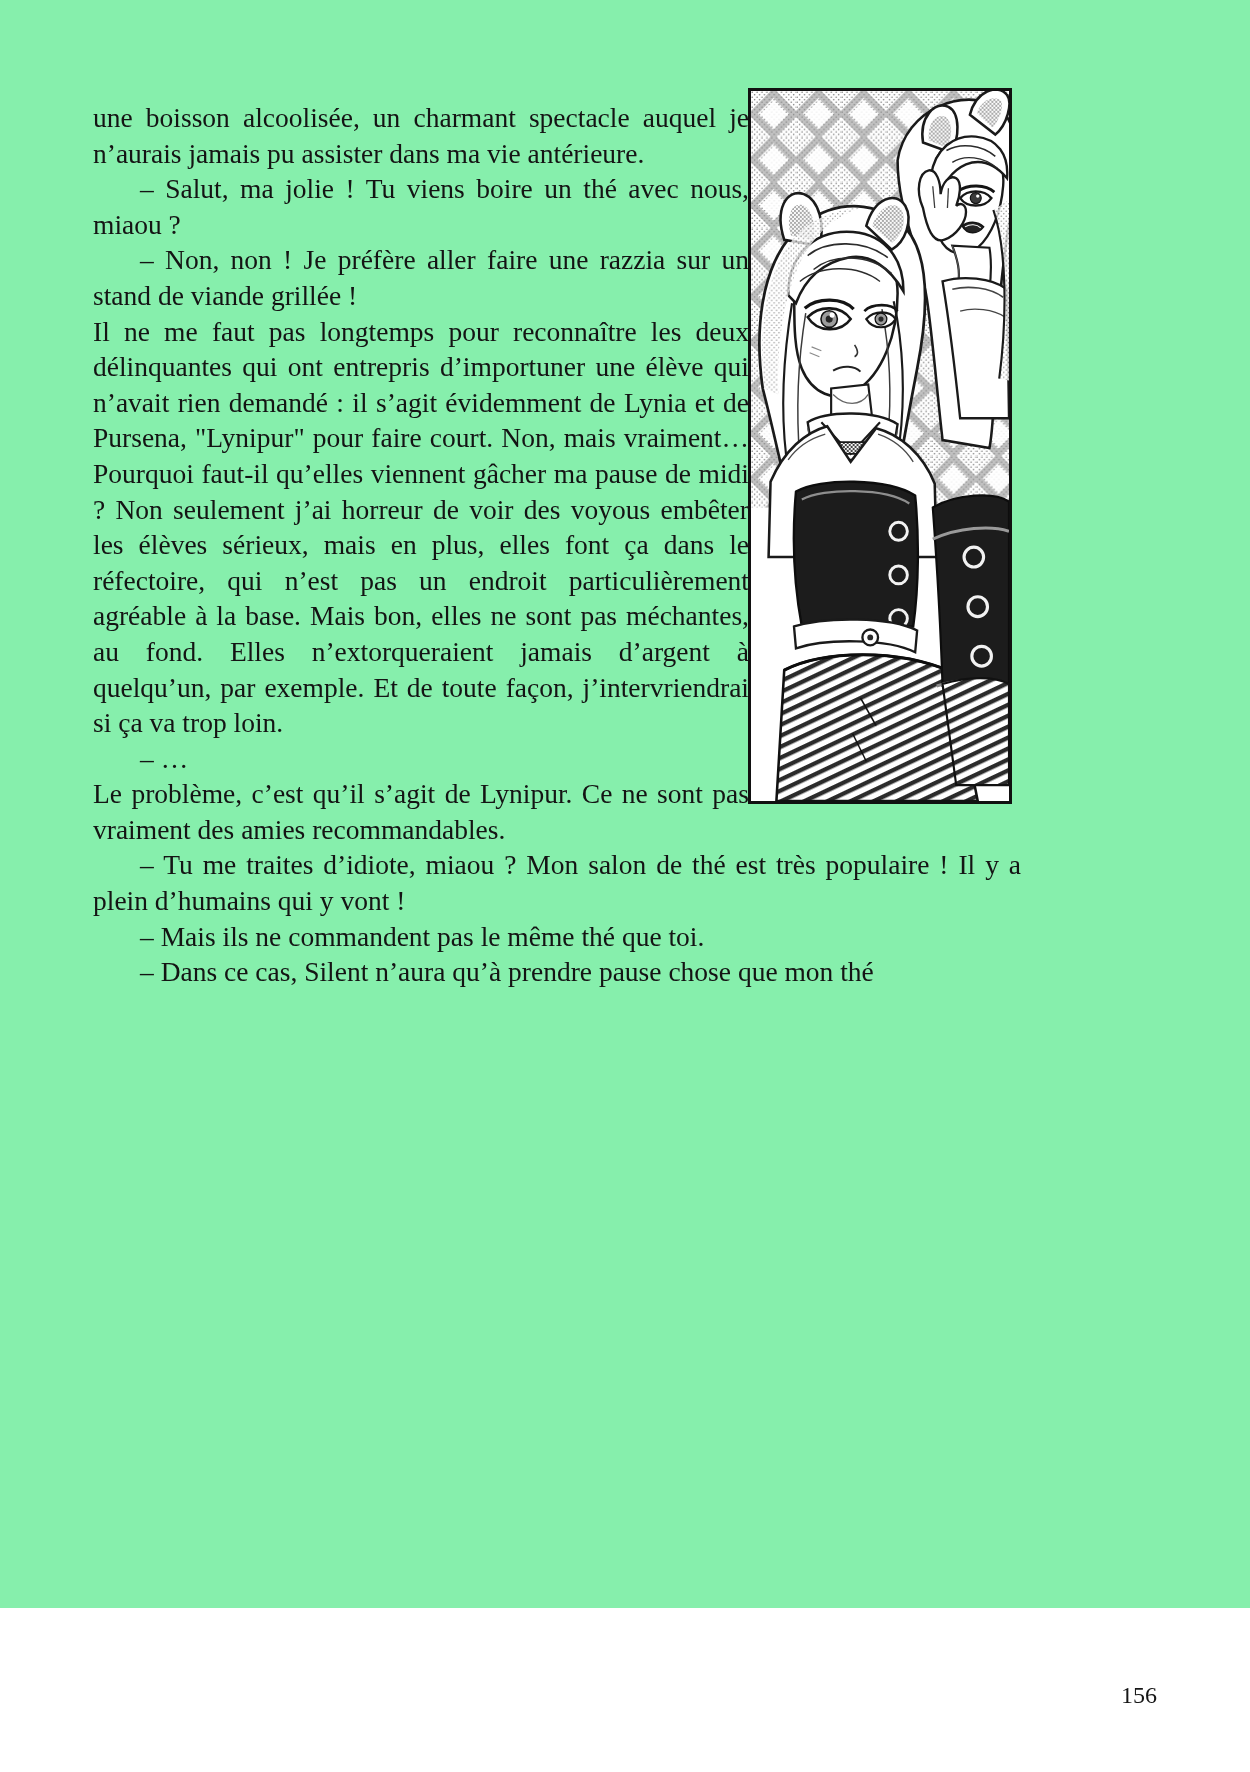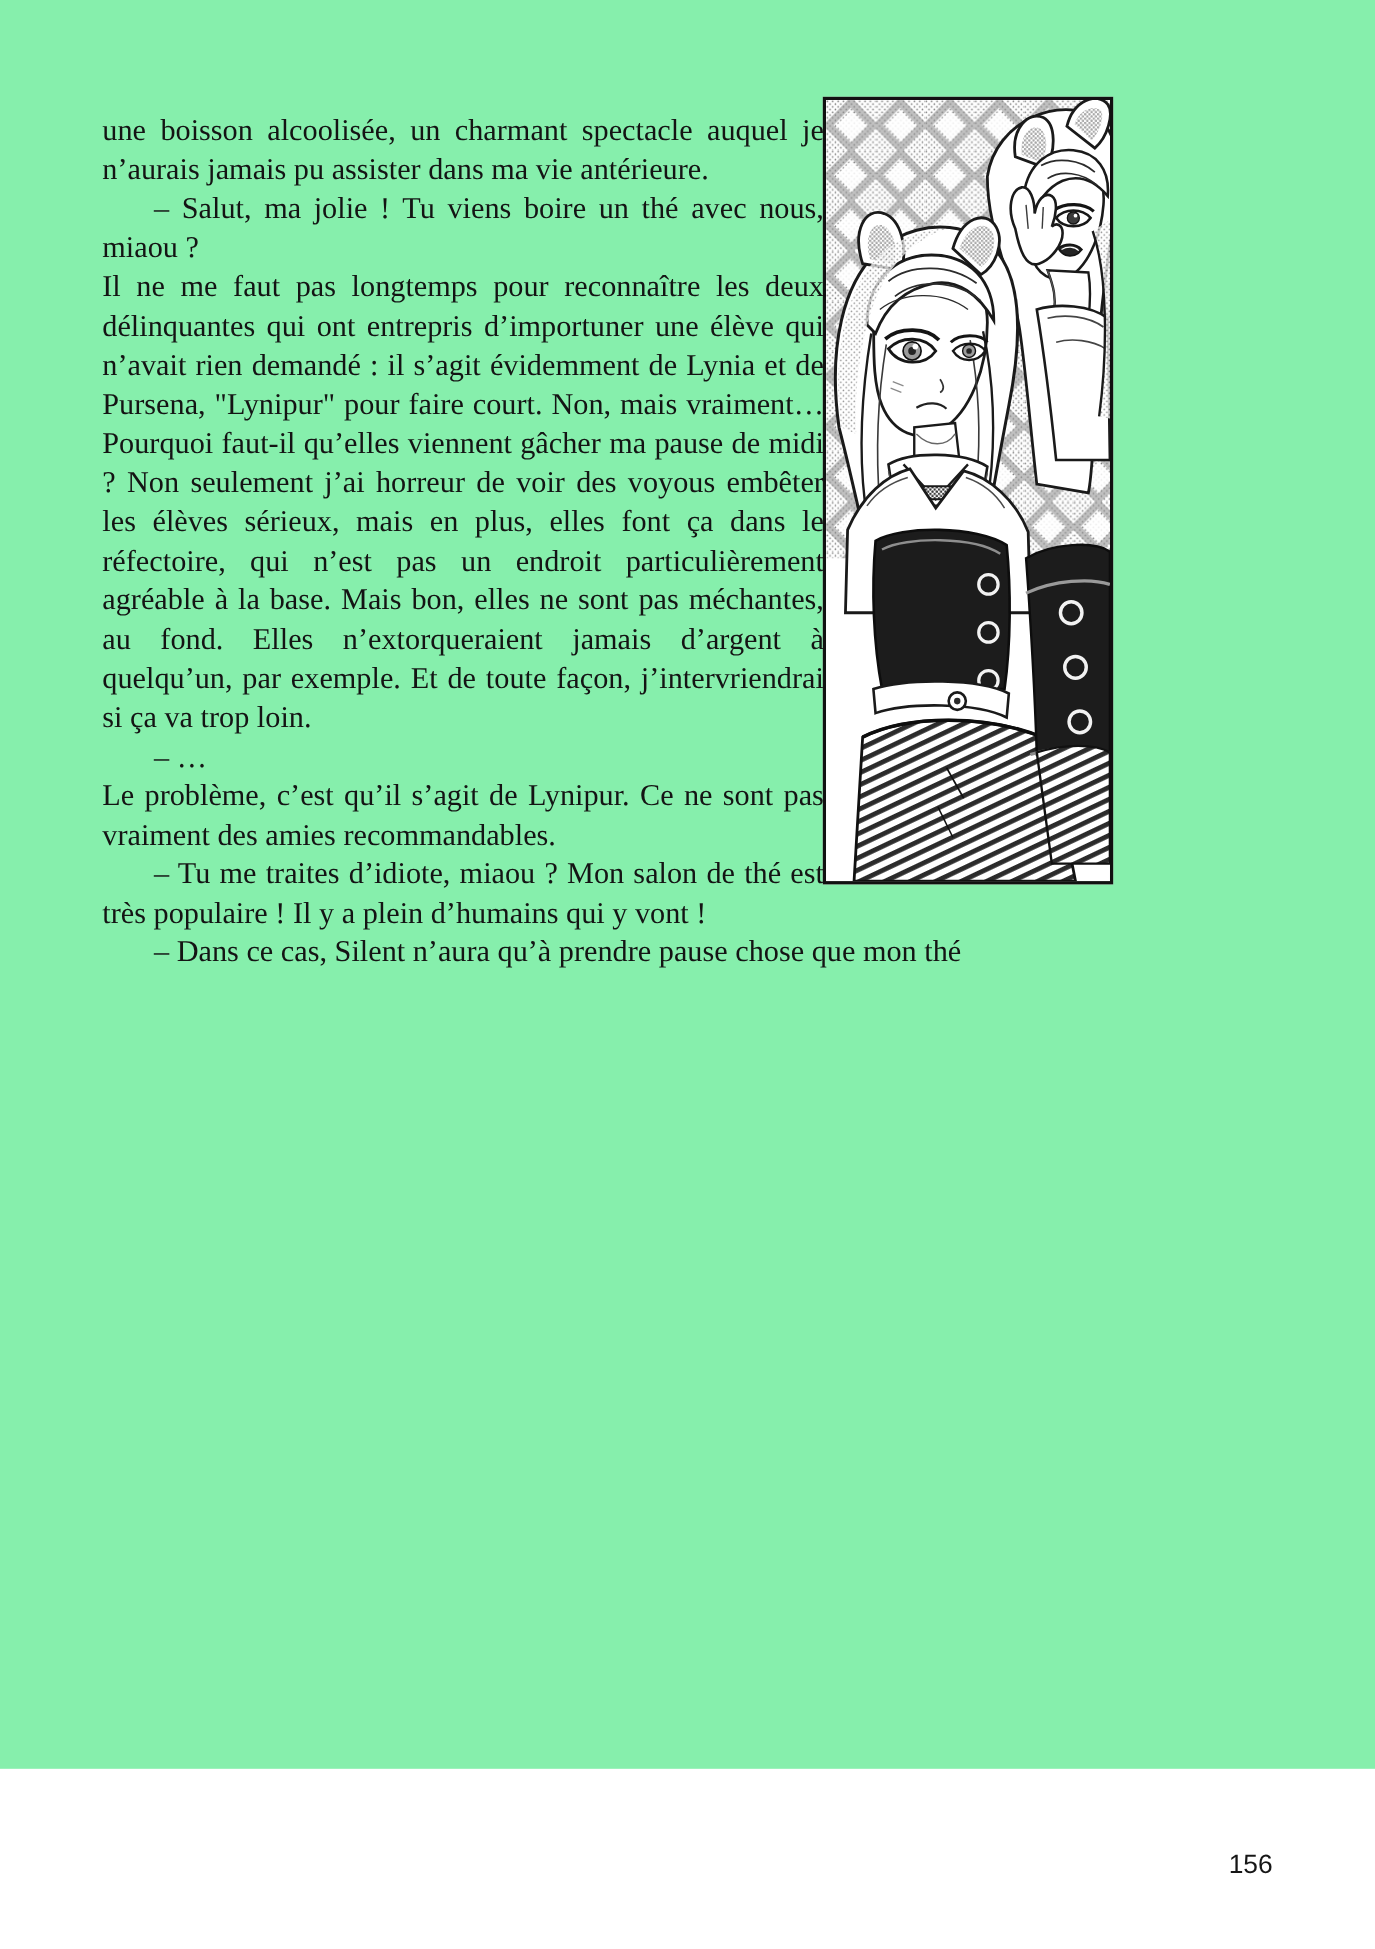--- a/index.html
+++ b/index.html
@@ -82,21 +82,21 @@
 
   
   #folio {
     position: absolute;
     right: 93px;
     top: 1682px;
     width: 120px;
     text-align: right;
     font-size: 24px;
     color: #161616;
-    font-family: Liberation Sans, sans-serif;
+    font-family: Liberation Serif, serif;
   }
 </style>
 </head>
 <body>
 
 <div id="page">
 
   <div id="illustration">
     <svg viewBox="0 0 264 716" preserveAspectRatio="none">
       <defs>
@@ -271,22 +271,24 @@
                  C86 126 62 146 48 178 C32 214 26 262 28 306 Z" fill="url(#dots20)" opacity="0.75"></path>
       </g>
     </svg>
   </div>
 
   <div id="textcol">
     <div id="illus-float"></div>
 
     <p class="para noJ">une boisson alcoolisée, un charmant spectacle auquel je n’aurais jamais pu assister dans ma vie antérieure.</p>
     <p class="para indent noJ">– Salut, ma jolie ! Tu viens boire un thé avec nous, miaou ?</p>
+    <p class="para indent noJ">– Non, non ! Je préfère aller faire une razzia sur un stand de viande grillée !</p>
     <p class="para noJ">Il ne me faut pas longtemps pour reconnaître les deux délinquantes qui ont entrepris d’importuner une élève qui n’avait rien demandé : il s’agit évidemment de Lynia et de Pursena, "Lynipur" pour faire court. Non, mais vraiment… Pourquoi faut-il qu’elles viennent gâcher ma pause de midi ? Non seulement j’ai horreur de voir des voyous embêter les élèves sérieux, mais en plus, elles font ça dans le réfectoire, qui n’est pas un endroit particulièrement agréable à la base. Mais bon, elles ne sont pas méchantes, au fond. Elles n’extorqueraient jamais d’argent à quelqu’un, par exemple. Et de toute façon, j’intervriendrai si ça va trop loin.</p>
     <p class="para indent noJ">– …</p>
     <p class="para noJ">Le problème, c’est qu’il s’agit de Lynipur. Ce ne sont pas vraiment des amies recommandables.</p>
     <p class="para indent noJ">– Tu me traites d’idiote, miaou ? Mon salon de thé est très populaire ! Il y a plein d’humains qui y vont !</p>
+    <p class="para indent noJ">– Mais ils ne commandent pas le même thé que toi.</p>
     <p class="para indent noJ">– Dans ce cas, Silent n’aura qu’à prendre pause chose que mon thé</p>
   </div>
 
   <div id="folio">156</div>
 
 </div>
 
 </body></html>

